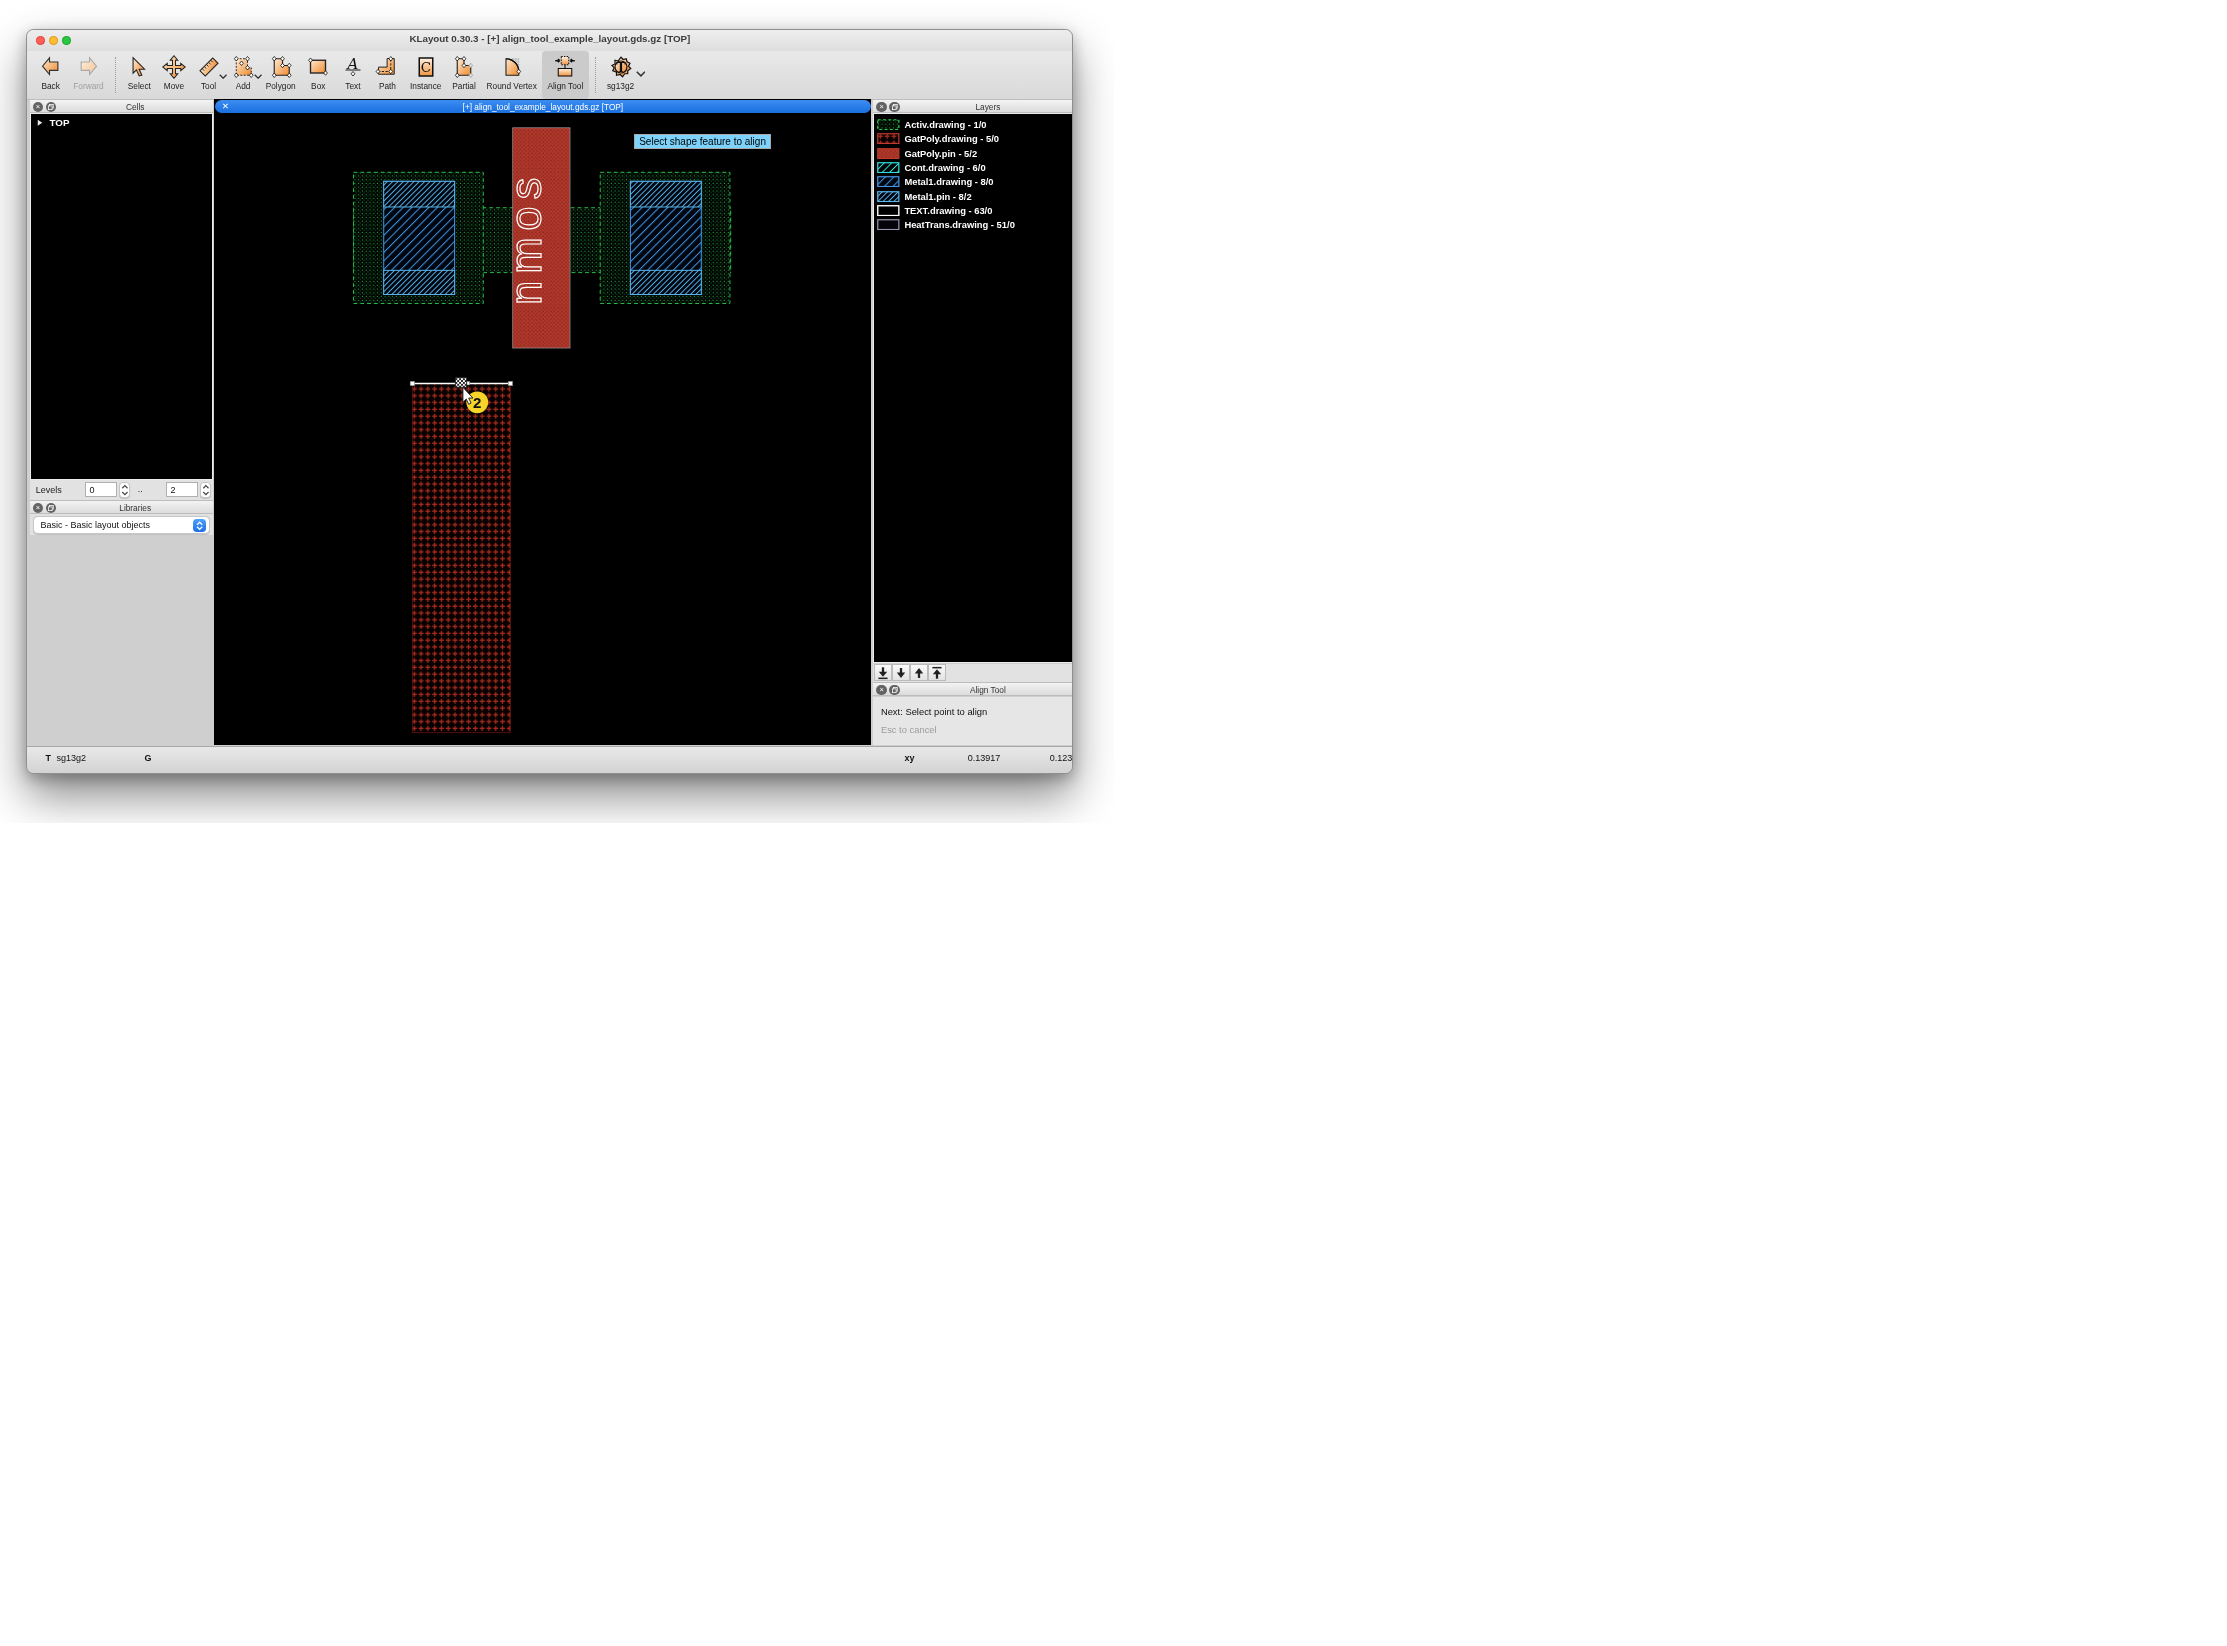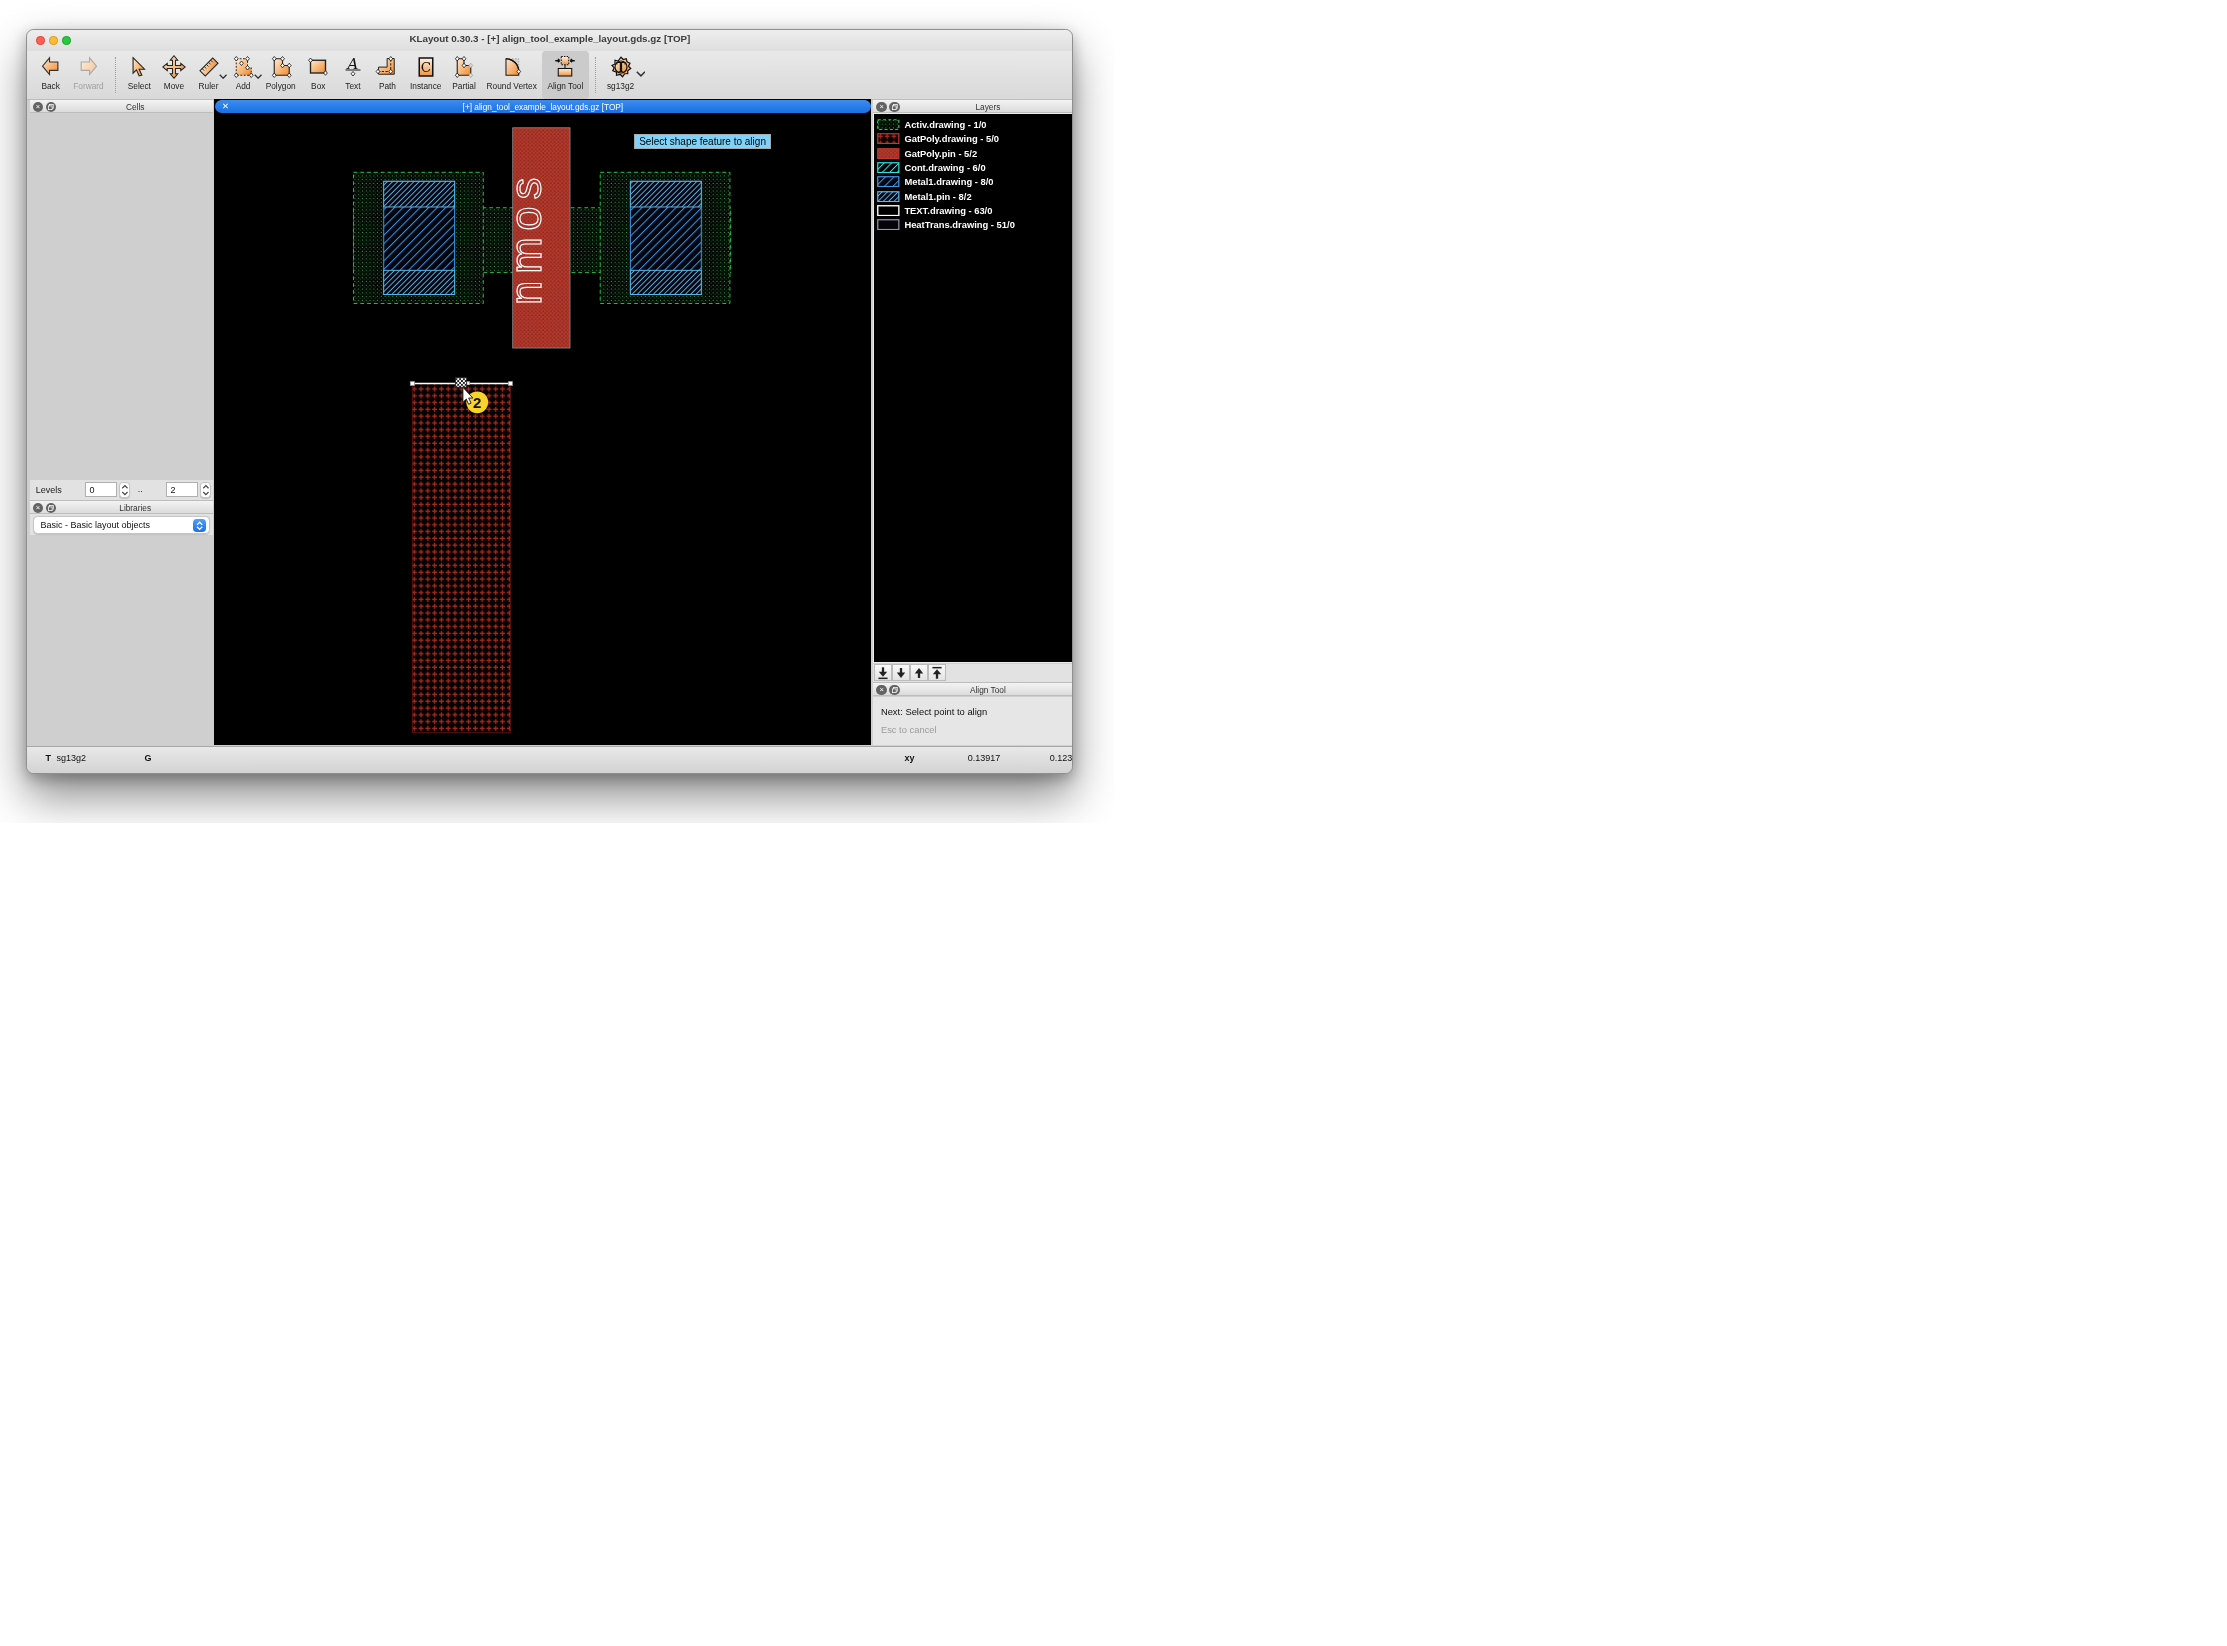--- a/index.html
+++ b/index.html
@@ -172,21 +172,21 @@
       <div class="titem">
         <svg class="ic" viewBox="0 0 32 32">
           <g transform="rotate(-45 16 16)">
             <rect x="4" y="11" width="24" height="10" fill="url(#og)" stroke="#222" stroke-width="1.4"></rect>
             <path d="M8 11 V15 M12 11 V15 M16 11 V15 M20 11 V15 M24 11 V15" stroke="#222" stroke-width="1.2"></path>
           </g>
         </svg>
         <svg class="dd" width="8.3" height="5.3" viewBox="0 0 11 7">
           <path d="M1,1 L5.5,5.5 L10,1" stroke="#333" fill="none" stroke-width="1.8"></path>
         </svg>
-        <span class="lbl">Ruler</span>
+        <span class="lbl">Tool</span>
       </div>
       <div class="titem">
         <svg class="ic" viewBox="0 0 32 32">
           <path d="M7 5 L22 5 L22 17 L27 17 L27 27 L7 27 Z" fill="url(#og)" stroke="#222" stroke-width="1.3" stroke-dasharray="2.5 2"></path>
           <g fill="#fff" stroke="#000" stroke-width="1">
             <path d="M7 2 l2.5 3 l-2.5 3 l-2.5 -3 Z"></path>
               <path d="M22 2 l2.5 3 l-2.5 3 l-2.5 -3 Z"></path>
             <path d="M14 8 l2.5 3 l-2.5 3 l-2.5 -3 Z"></path>
               <path d="M22 14 l2.5 3 l-2.5 3 l-2.5 -3 Z"></path>
             <path d="M7 24 l2.5 3 l-2.5 3 l-2.5 -3 Z"></path>
@@ -304,20 +304,27 @@
 
       <div class="panel-header" style="top:0;">
         <div class="pbtn b1">×</div>
         <div class="pbtn b2">
           <svg width="6" height="6" viewBox="0 0 8 8">
               <rect x="2" y="0.5" width="5" height="5" fill="none" stroke="#fff"></rect>
               <rect x="0.5" y="2.5" width="5" height="5" fill="#636363" stroke="#fff"></rect>
             </svg>
         </div>
         <div class="ptitle">Cells</div>
+      </div>
+      <div class="blackbox" style="left:0;top:14.3px;width:183px;height:367px;">
+        <div class="tree-row">
+          <svg class="tree-tri" width="6" height="7.5" viewBox="0 0 8 10">
+            <path d="M1,1 L7,5 L1,9 Z" fill="#e8e8e8"></path>
+          </svg><span>TOP</span>
+        </div>
       </div>
 
       <div class="levels-row" style="top:381px;">
         <div class="lv-label">Levels</div>
         <div class="spinval" style="left:55px;width:32px;">0</div>
         <div class="stepper" style="left:89px;">
           <svg width="9.8" height="14.3" style="margin:0 0 0 0.8px;" viewBox="0 0 13 19">
               <path d="M3 7 L6.5 3.5 L10 7" stroke="#444" stroke-width="1.6" fill="none"></path>
               <path d="M3 12 L6.5 15.5 L10 12" stroke="#444" stroke-width="1.6" fill="none"></path>
             </svg>

